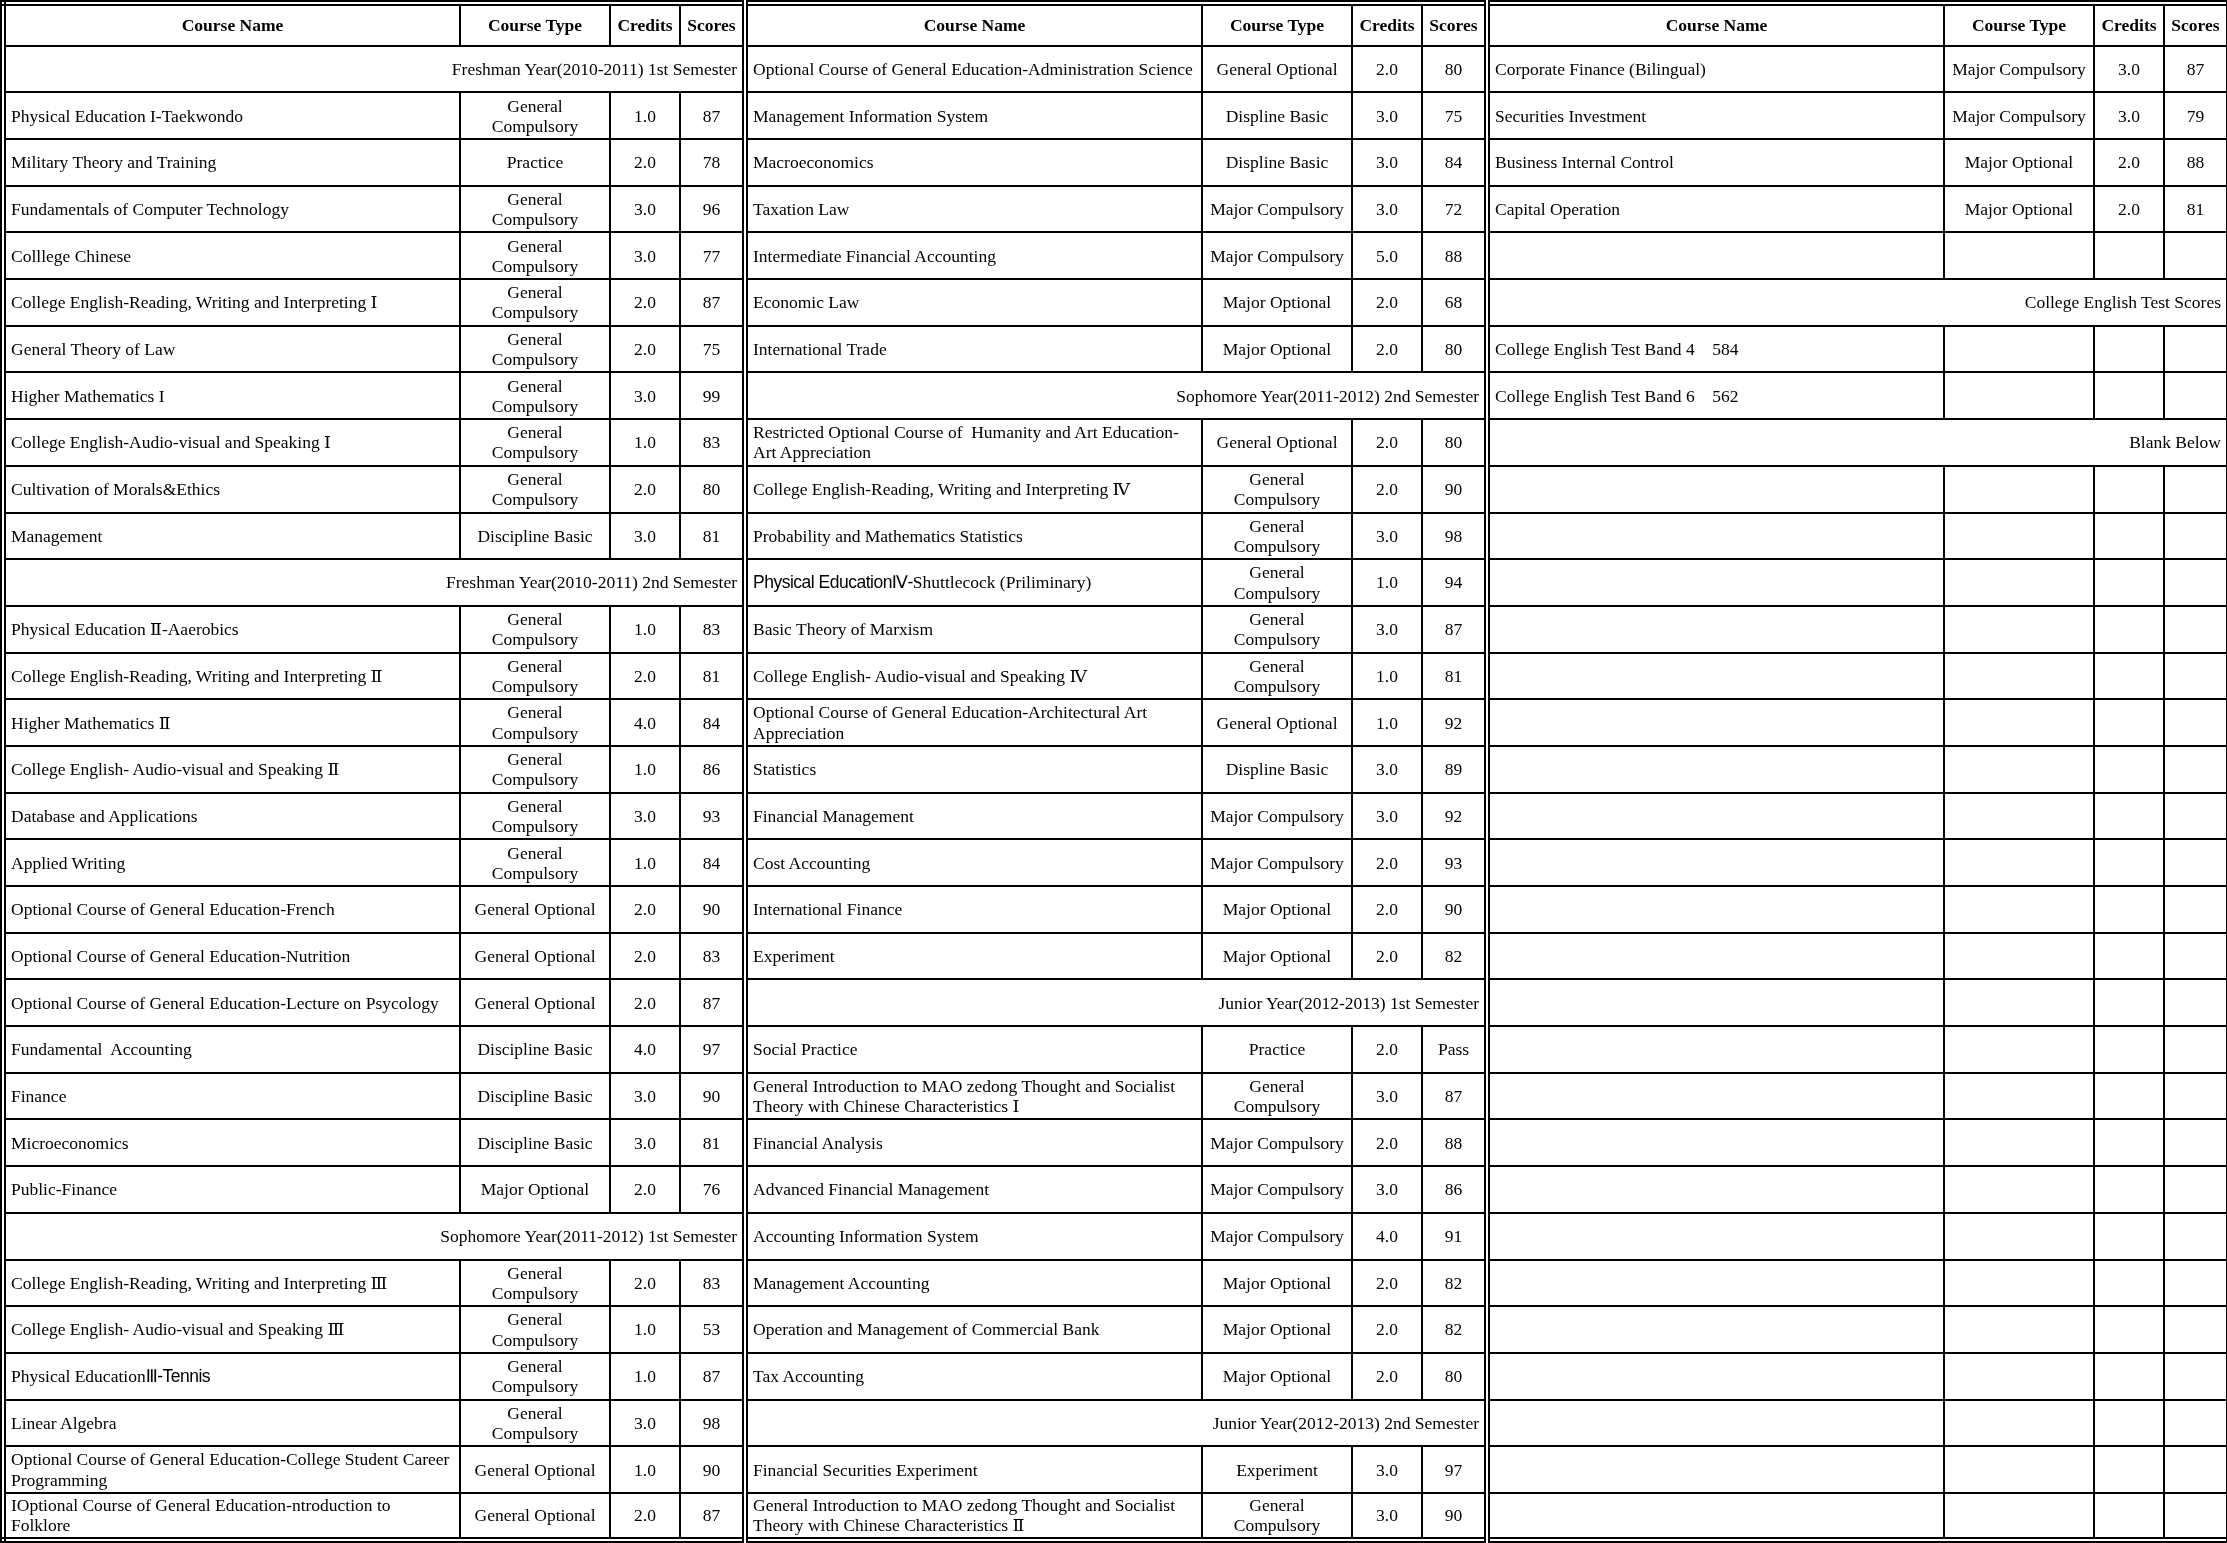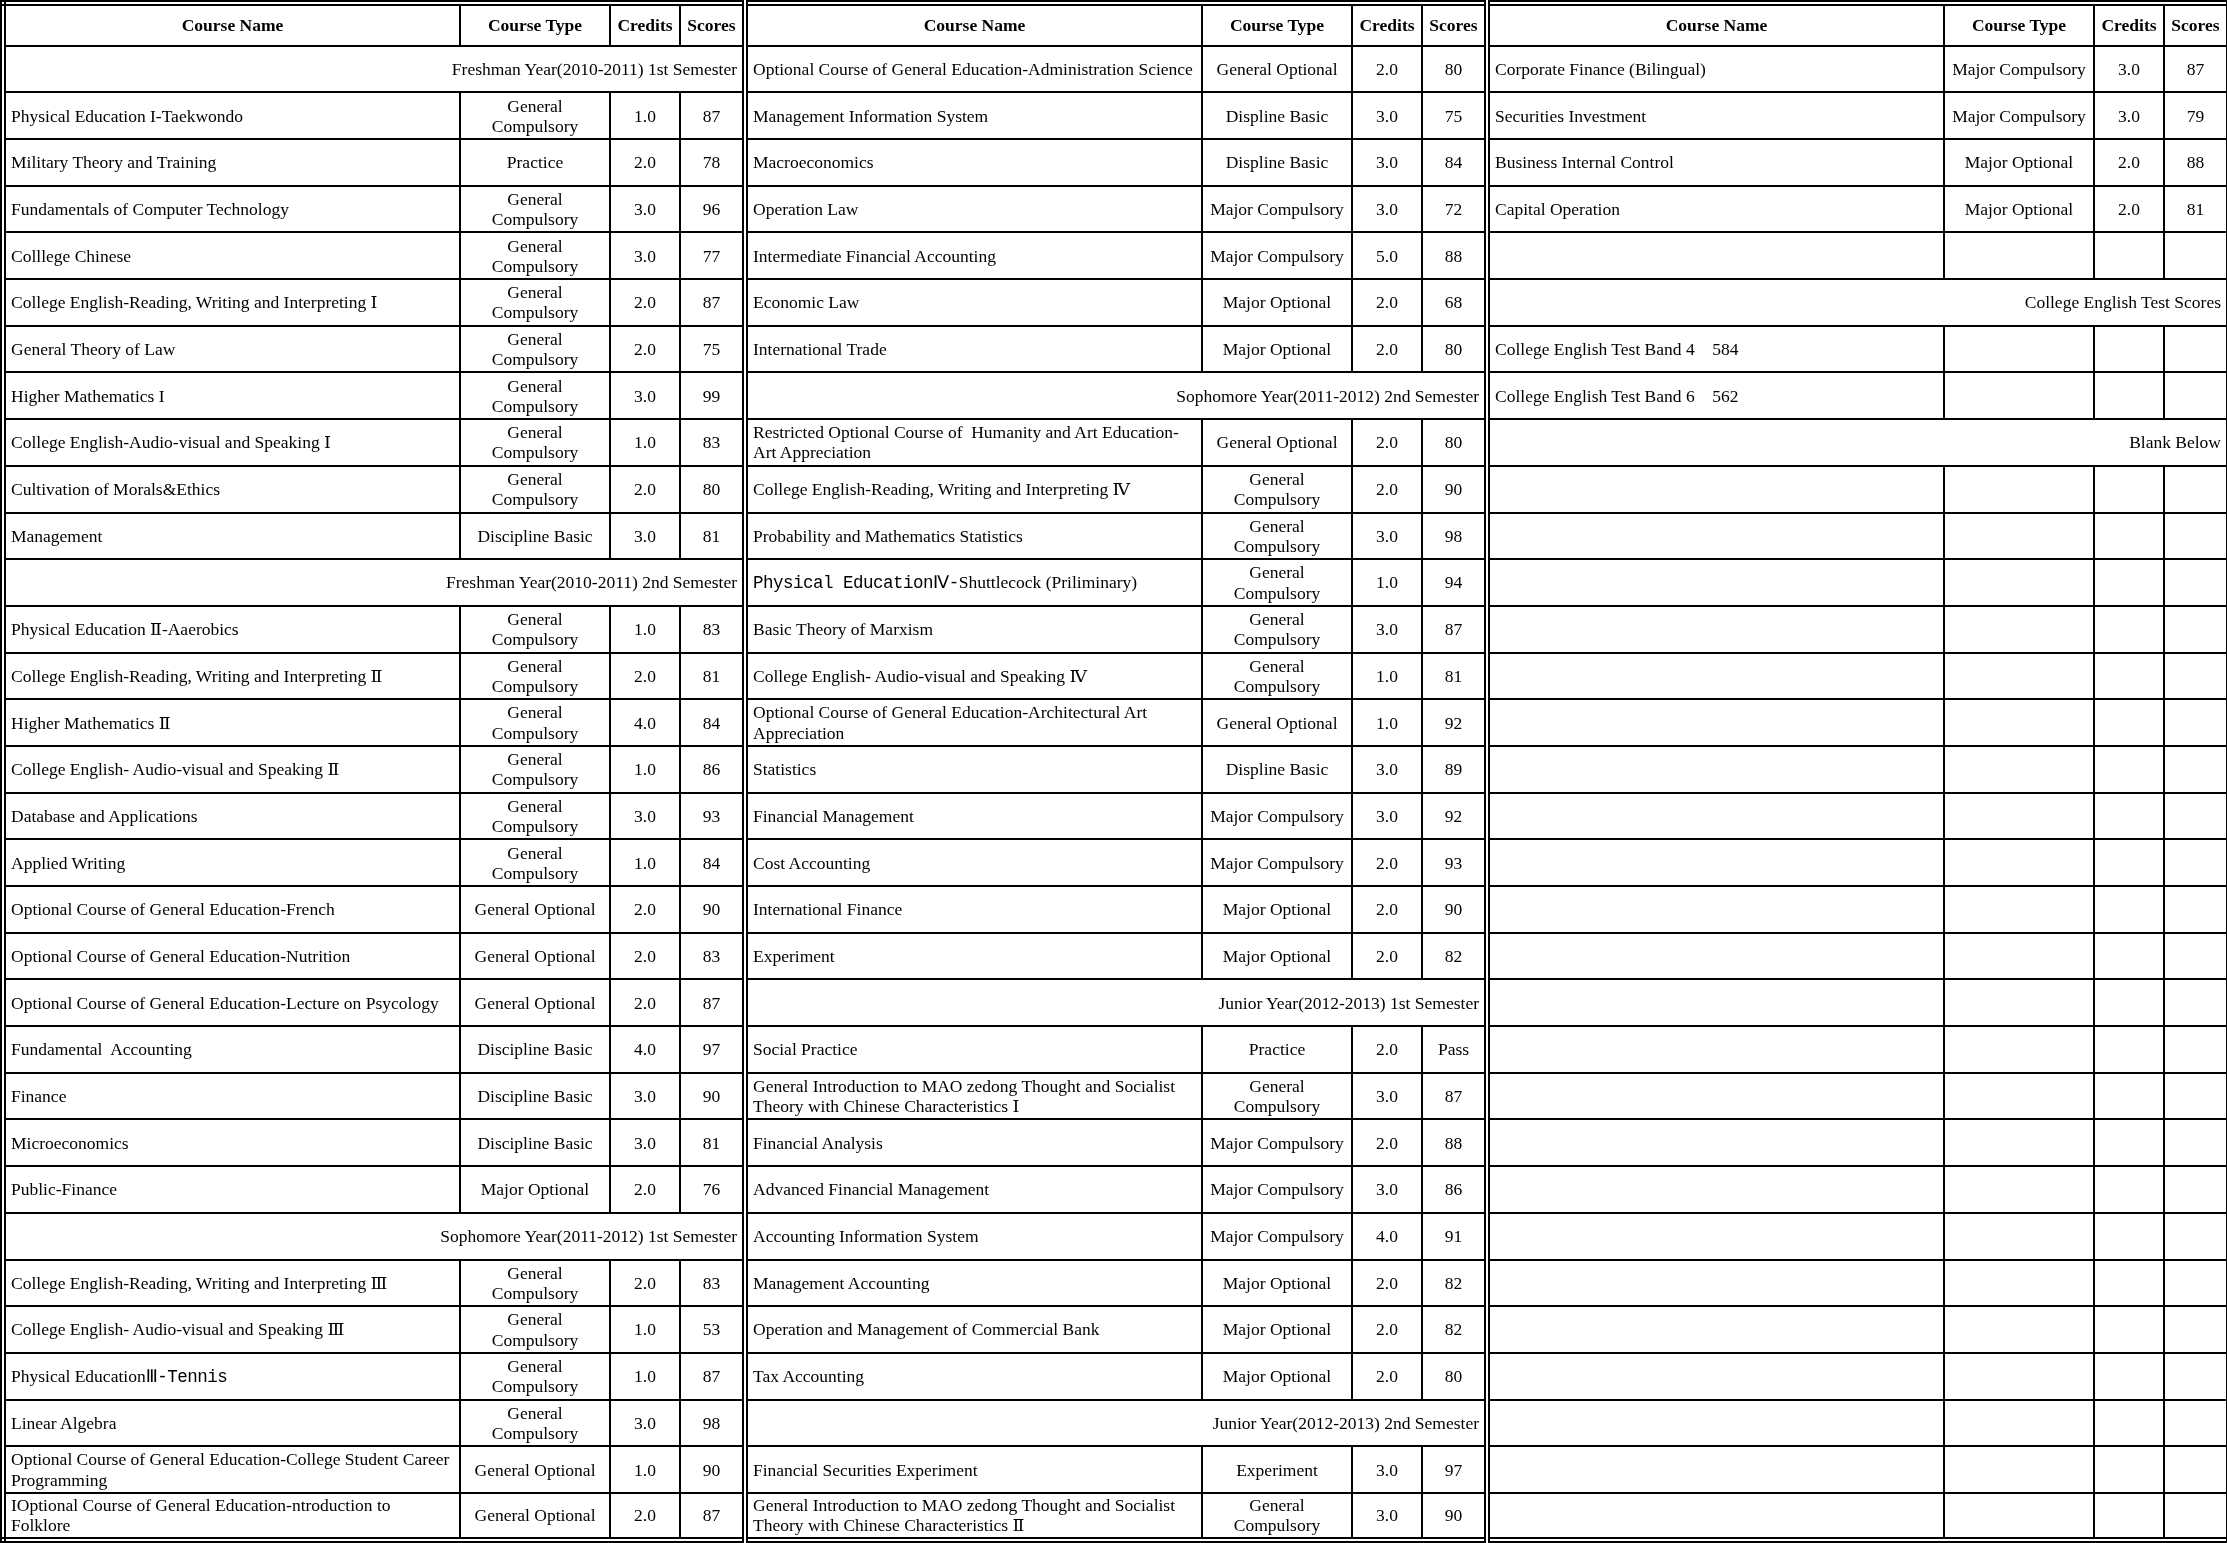--- a/index.html
+++ b/index.html
@@ -24,21 +24,21 @@
     overflow:hidden;
   }
   tr{height:46px}
   tr.hdr{height:42px}
   th{font-weight:bold;text-align:center}
   td.name{text-align:left;white-space:pre-wrap}
   td.type,td.cr,td.sc{text-align:center;white-space:normal}
   td.section{text-align:right}
   .gsep{border-left:6px double #000}
   .bold{font-weight:normal}
-  .mono{font-family:Liberation Mono, monospace;letter-spacing:-0.5px}
+  .mono{font-family:Liberation Sans, sans-serif;letter-spacing:-0.5px}
 </style>
 </head>
 <body>
 
 <table>
   <colgroup>
     <col class="c-name">
       <col class="c-type">
       <col class="c-cr">
       <col class="c-sc">
@@ -103,21 +103,21 @@
         <td class="name gsep">Business Internal Control</td>
         <td class="type">Major Optional</td>
         <td class="cr">2.0</td>
         <td class="sc">88</td>
       </tr>
       <tr>
         <td class="name">Fundamentals of Computer Technology</td>
         <td class="type">General Compulsory</td>
         <td class="cr">3.0</td>
         <td class="sc">96</td>
-        <td class="name gsep">Operation Law</td>
+        <td class="name gsep">Taxation Law</td>
         <td class="type">Major Compulsory</td>
         <td class="cr">3.0</td>
         <td class="sc">72</td>
         <td class="name gsep">Capital Operation</td>
         <td class="type">Major Optional</td>
         <td class="cr">2.0</td>
         <td class="sc">81</td>
       </tr>
       <tr>
         <td class="name">Colllege Chinese</td>

